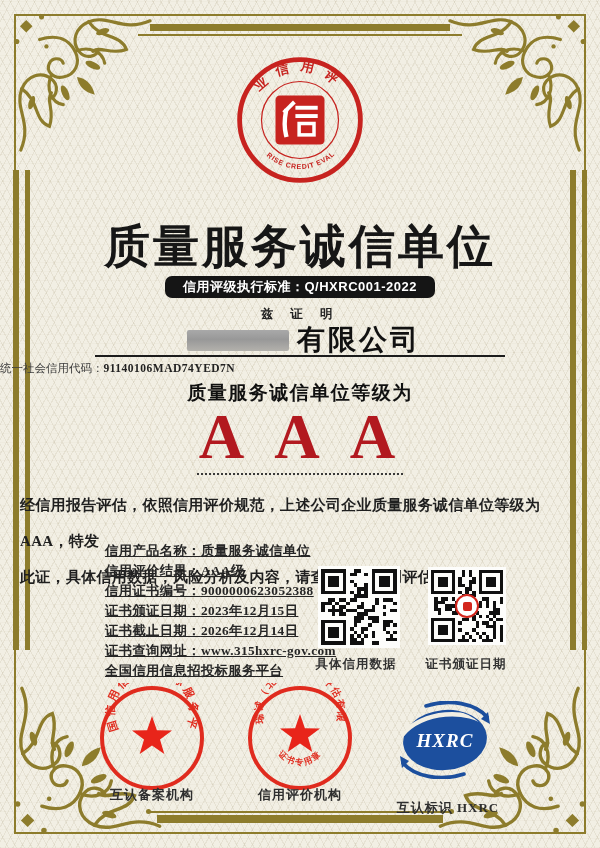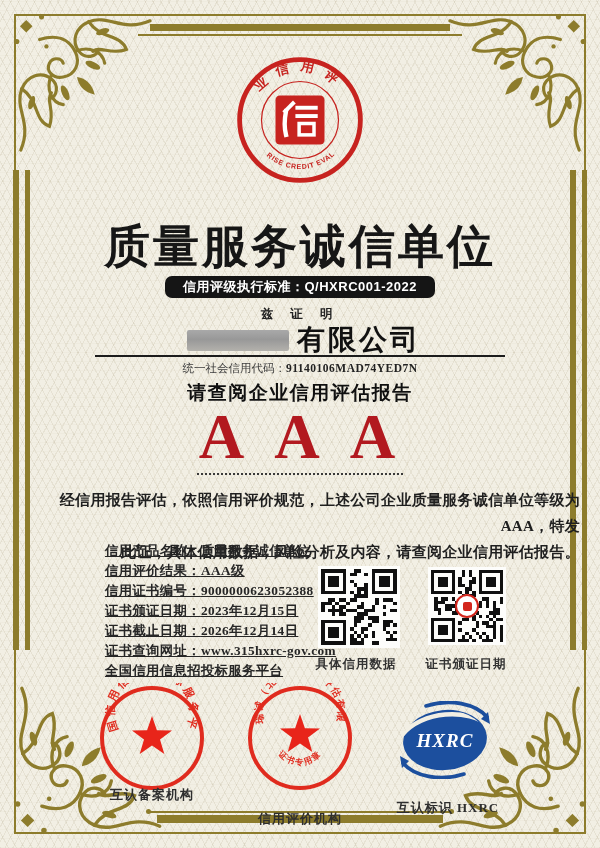--- a/index.html
+++ b/index.html
@@ -27,29 +27,29 @@
   .banner{position:absolute;left:50%;top:276px;transform:translateX(-50%);height:22px;line-height:22px;
     background:#151515;color:#fff;border-radius:7px;padding:0 18px;font-family:"Liberation Sans","DejaVu Sans",sans-serif;
     font-size:13px;font-weight:700;letter-spacing:.5px;white-space:nowrap;}
   .certify{position:absolute;left:0;right:0;top:306px;text-align:center;font-size:12.5px;font-weight:700;
     letter-spacing:7px;color:#222;}
   .company-row{position:absolute;left:0;right:0;top:321px;display:flex;justify-content:center;align-items:center;
     font-size:28px;font-weight:900;letter-spacing:3px;color:#111;}
   .redact{width:102px;height:21px;margin:0 8px;border-radius:2px;
     background:linear-gradient(180deg,#a9a9a9,#989898 45%,#b3b1ac);filter:blur(.6px);}
   .underline{position:absolute;left:95px;top:355px;width:410px;height:2px;background:#1c1c1c;}
-  .code-line{position:absolute;left:0;right:0;top:361px;text-align:center;font-size:11.5px;color:#3c3c3c;}
+  .code-line{position:absolute;left:0;right:0;top:361px;font-size:11.5px;color:#3c3c3c;}
   .code-line .code{font-weight:700;color:#222;letter-spacing:.5px;}
   .grade-intro{position:absolute;left:0;right:0;top:380px;text-align:center;font-size:19px;font-weight:800;
     letter-spacing:1.5px;color:#101010;}
   .grade{position:absolute;left:0;right:0;top:401px;text-align:center;font-size:63px;font-weight:700;
     color:#b2191f;letter-spacing:30px;padding-left:24px;}
   .dotted{position:absolute;left:197px;top:473px;width:206px;border-top:2px dotted #3a3a3a;}
-  .statement{position:absolute;left:20px;right:20px;top:487px;text-align:right;font-size:15px;font-weight:700;
-    color:#1f1f1f;line-height:26px;letter-spacing:.3px;}
+  .statement{position:absolute;left:20px;right:20px;top:487px;text-align:left;font-size:15px;font-weight:700;
+    color:#1f1f1f;line-height:36px;letter-spacing:.3px;}
   .details{position:absolute;left:105px;top:541px;font-size:13.3px;font-weight:700;color:#262626;text-decoration:underline;}
   .detail-row{line-height:20px;white-space:nowrap;letter-spacing:.4px;}
   .qr{position:absolute;background:#fdfdfb;padding:3px;}
   .qr-1{left:318px;top:566px;}
   .qr-2{left:428px;top:567px;}
   .qr-svg{display:block;fill:#101010;}
   .qr-1 .qr-svg{width:76px;height:76px;}
   .qr-2 .qr-svg{width:72px;height:72px;}
   .qr-logo{position:absolute;left:50%;top:50%;transform:translate(-50%,-50%);width:20px;height:20px;border-radius:50%;
     background:#fff;border:2px solid #d3261d;display:flex;align-items:center;justify-content:center;}
@@ -57,21 +57,21 @@
   .qr-label{position:absolute;width:110px;text-align:center;top:656px;font-size:12.5px;font-weight:700;color:#333;
     letter-spacing:1px;}
   .qr-label-1{left:301px;}
   .qr-label-2{left:411px;}
   .seal{position:absolute;width:110px;height:110px;}
   .seal-a{left:97px;top:683px;}
   .seal-b{left:245px;top:683px;}
   .hxrc{position:absolute;left:394px;top:701px;width:102px;height:78px;}
   .caption{position:absolute;top:786px;text-align:center;font-size:13px;font-weight:700;color:#2e2e2e;letter-spacing:1px;}
   .cap-a{left:92px;width:120px;}
-  .cap-b{left:240px;width:120px;margin-top:24px;}
+  .cap-b{left:240px;width:120px;}
   .cap-c{left:390px;width:116px;margin-top:13px;}
   .seal-ring-text{font-size:11px;font-weight:700;letter-spacing:3.2px;fill:#e02b1e;}
   .seal-ring-text-b{font-size:9.8px;font-weight:700;letter-spacing:2px;fill:#e02b1e;}
   .seal-inner-text{font-size:8.5px;font-weight:700;letter-spacing:1.5px;fill:#e02b1e;}
   .badge-arc-cn{font-size:15px;font-weight:700;letter-spacing:12px;fill:#c7231f;}
   .badge-arc-en{font-size:8px;font-weight:700;letter-spacing:.8px;fill:#c7231f;font-family:"Liberation Sans","DejaVu Sans",sans-serif;}
   .hxrc-text{font-size:19px;font-weight:700;font-style:italic;fill:#fff;letter-spacing:1px;}
 </style>
 </head>
 <body>
@@ -227,21 +227,21 @@
   <div class="certify">兹 证 明</div>
   <div class="company-row">
     <span class="redact"></span>
     <span>有限公司</span>
   </div>
   <div class="underline"></div>
   <div class="code-line">
     <span>统一社会信用代码：</span><span class="code">91140106MAD74YED7N</span>
   </div>
 
-  <div class="grade-intro">请查阅企业信用评估报告</div>
+  <div class="grade-intro">质量服务诚信单位等级为</div>
   <div class="grade">AAA</div>
   <div class="dotted"></div>
 
   <div class="statement">
     <div>经信用报告评估，依照信用评价规范，上述公司企业质量服务诚信单位等级为AAA，特发</div>
     <div>此证，具体信用数据，风险分析及内容，请查阅企业信用评估报告。</div>
   </div>
 
   <div class="details" id="details-list">
       <div class="detail-row"><span>信用产品名称：</span><span class="detail-value">质量服务诚信单位</span></div>

